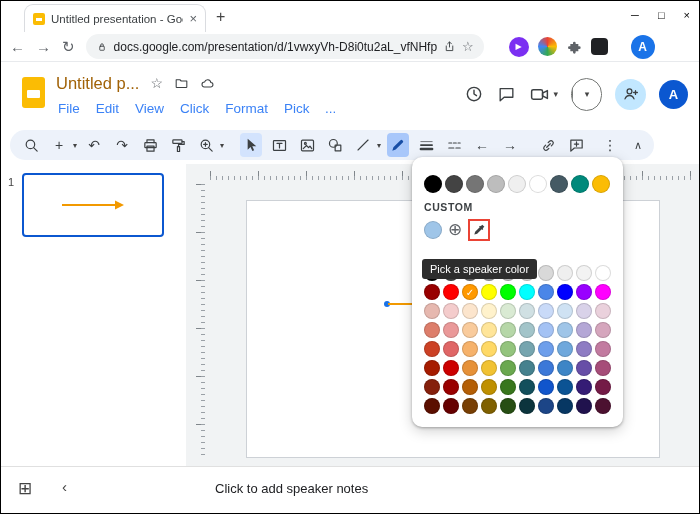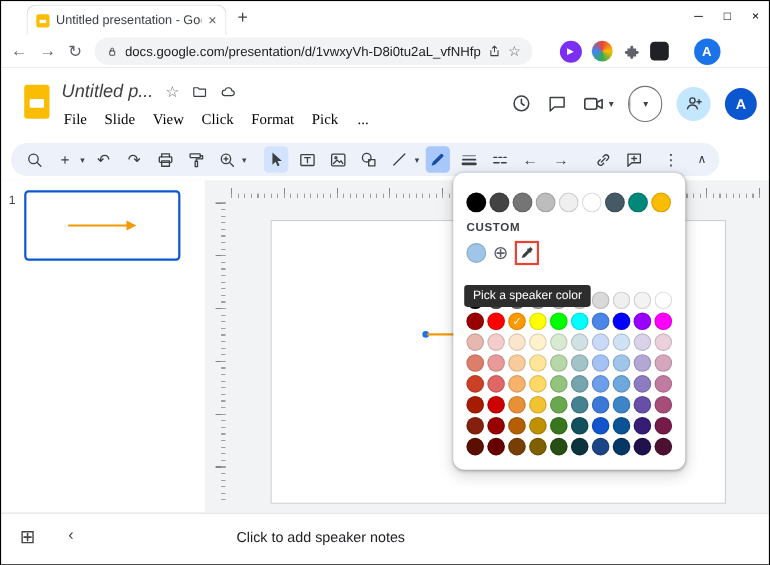--- a/index.html
+++ b/index.html
@@ -38,23 +38,23 @@
              background:conic-gradient(#ea4335,#fbbc04,#34a853,#4285f4,#ea4335);}
   .ext-dark{width:17px;height:17px;border-radius:4px;background:#202124;}
   .avatar-sm{width:24px;height:24px;border-radius:50%;background:#1a73e8;color:#fff;font-size:12px;
              font-weight:bold;display:flex;align-items:center;justify-content:center;margin-left:12px;}
 
   
   .appheader{position:absolute;left:0;top:62px;width:700px;height:64px;background:#fff;}
   .logo{position:absolute;left:22px;top:15px;width:23px;height:31px;background:#fbbc04;border-radius:3px;}
   .logo::after{content:"";position:absolute;left:5px;top:13px;width:13px;height:8px;background:#fff;border-radius:1px;}
   .title-row{position:absolute;left:56px;top:8px;height:26px;display:flex;align-items:center;gap:11px;}
-  .doc-title{font-size:16.5px;color:#404040;font-style:italic;}
+  .doc-title{font-size:16.5px;color:#a16207;}
   .title-row .glyph{font-size:14px;}
-  .menu-row{position:absolute;left:50px;top:36px;display:flex;align-items:center;font-size:13.5px;color:#000000;font-family:Liberation Serif, serif;}
+  .menu-row{position:absolute;left:50px;top:36px;display:flex;align-items:center;font-size:13.5px;color:#3b82f6;}
   .menu-row span{padding:3px 8px;border-radius:4px;}
   .header-actions{position:absolute;right:12px;top:13px;height:38px;display:flex;align-items:center;gap:13px;}
   .hbtn{display:flex;align-items:center;justify-content:center;}
   .caret{font-size:9px;color:#444;}
   .camera-group{display:flex;align-items:center;gap:3px;}
   .slideshow-btn{display:flex;align-items:stretch;height:31px;border:1px solid #747775;border-radius:17px;overflow:hidden;background:#fff;}
   .ss-label{padding:0 16px;line-height:31px;font-size:13.5px;font-weight:500;color:#202124;}
   .ss-caret{width:28px;border-left:1px solid #747775;display:flex;align-items:center;justify-content:center;font-size:9px;color:#444;}
   .person-add-btn{width:31px;height:31px;border-radius:50%;background:#c2e7ff;display:flex;align-items:center;justify-content:center;}
   .avatar-lg{width:29px;height:29px;border-radius:50%;background:#0b57d0;color:#fff;font-size:13px;
@@ -172,21 +172,21 @@
     <span class="glyph">☆</span>
     <svg class="svgi" width="15" height="15" viewBox="0 0 24 24">
       <path d="M3.5 6h6l2 2h9v9.5a1 1 0 01-1 1h-15a1 1 0 01-1-1z"></path>
     </svg>
     <svg class="svgi" width="15" height="15" viewBox="0 0 24 24">
       <path d="M7 17.5h10a3.5 3.5 0 00.4-7A5.2 5.2 0 007.3 9.6 3.8 3.8 0 007 17.5z"></path>
     </svg>
   </div>
   <div class="menu-row">
       <span class="menu-item">File</span>
-      <span class="menu-item">Slide</span>
+      <span class="menu-item">Edit</span>
       <span class="menu-item">View</span>
       <span class="menu-item">Click</span>
       <span class="menu-item">Format</span>
       <span class="menu-item">Pick</span>
     </div>
   <div class="menu-row" style="left:317px">
     <span>...</span>
   </div>
   <div class="header-actions">
     <span class="hbtn">

